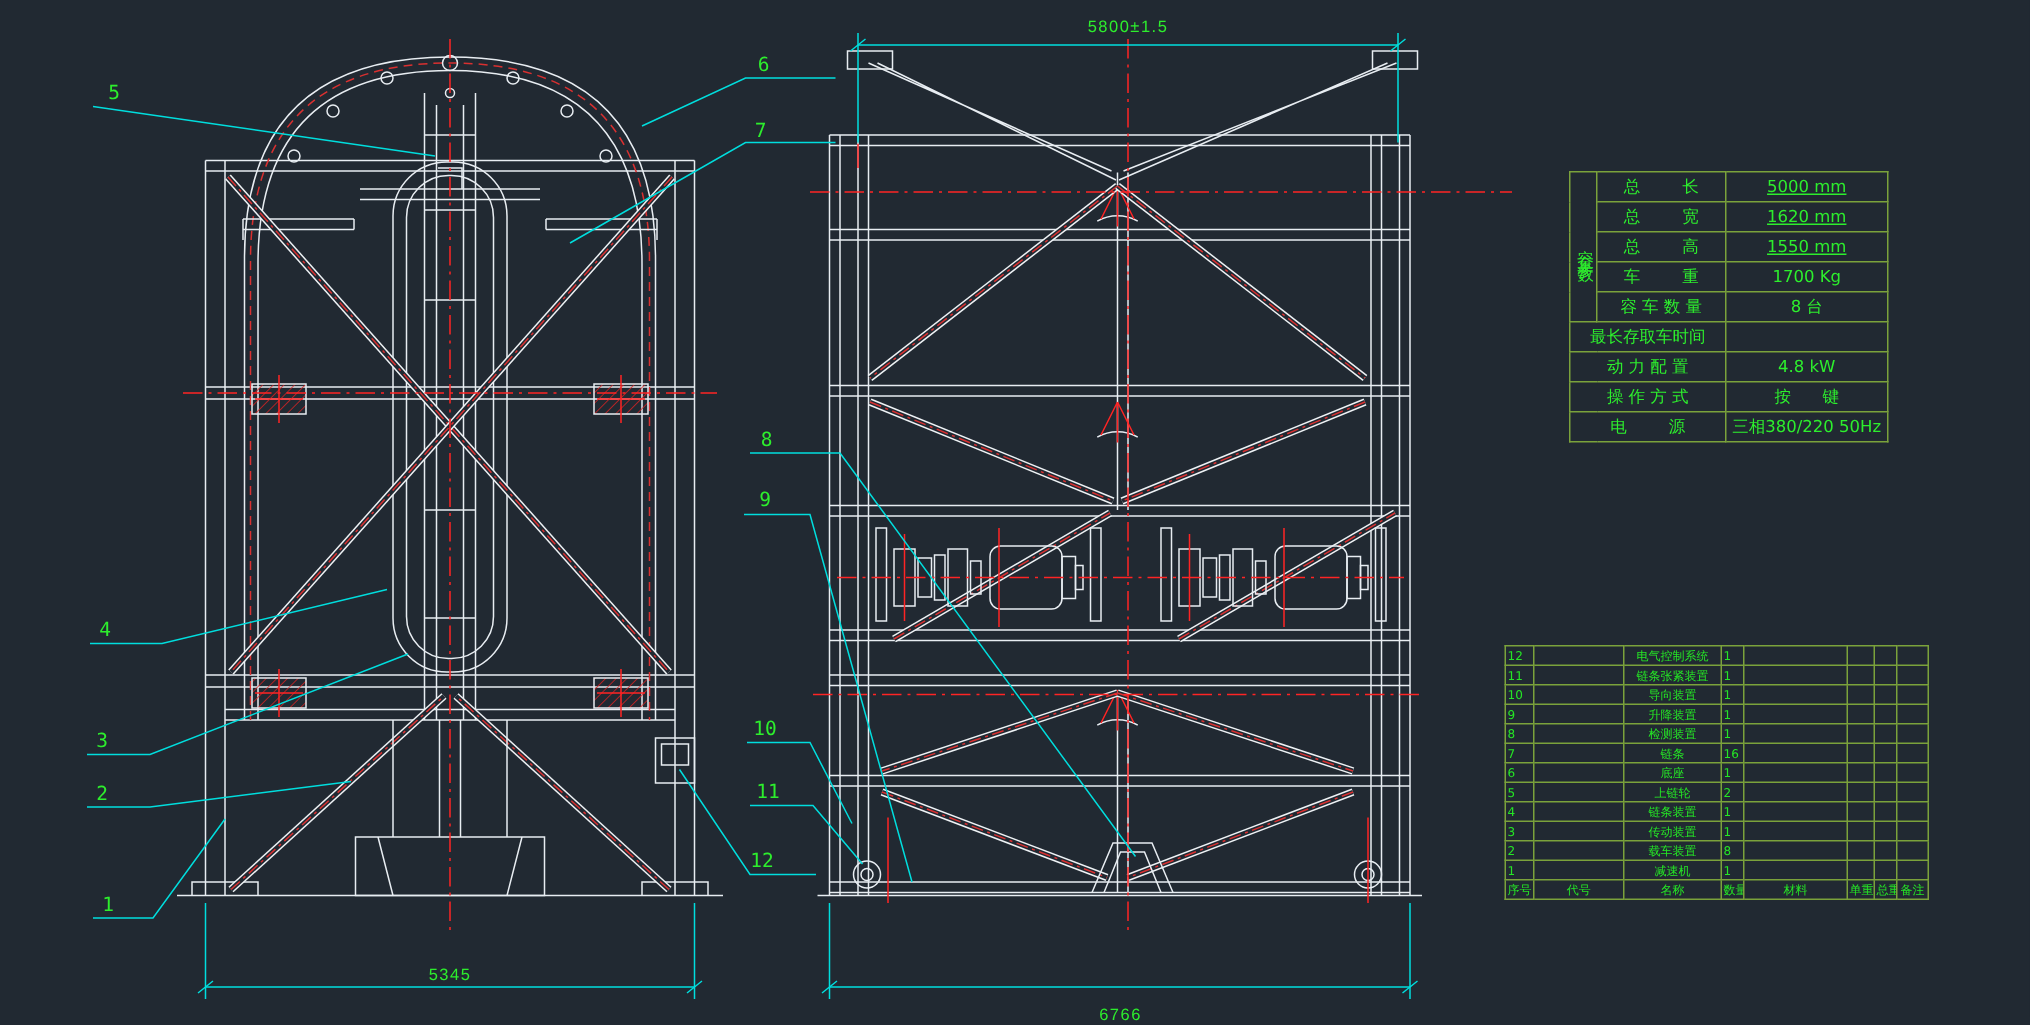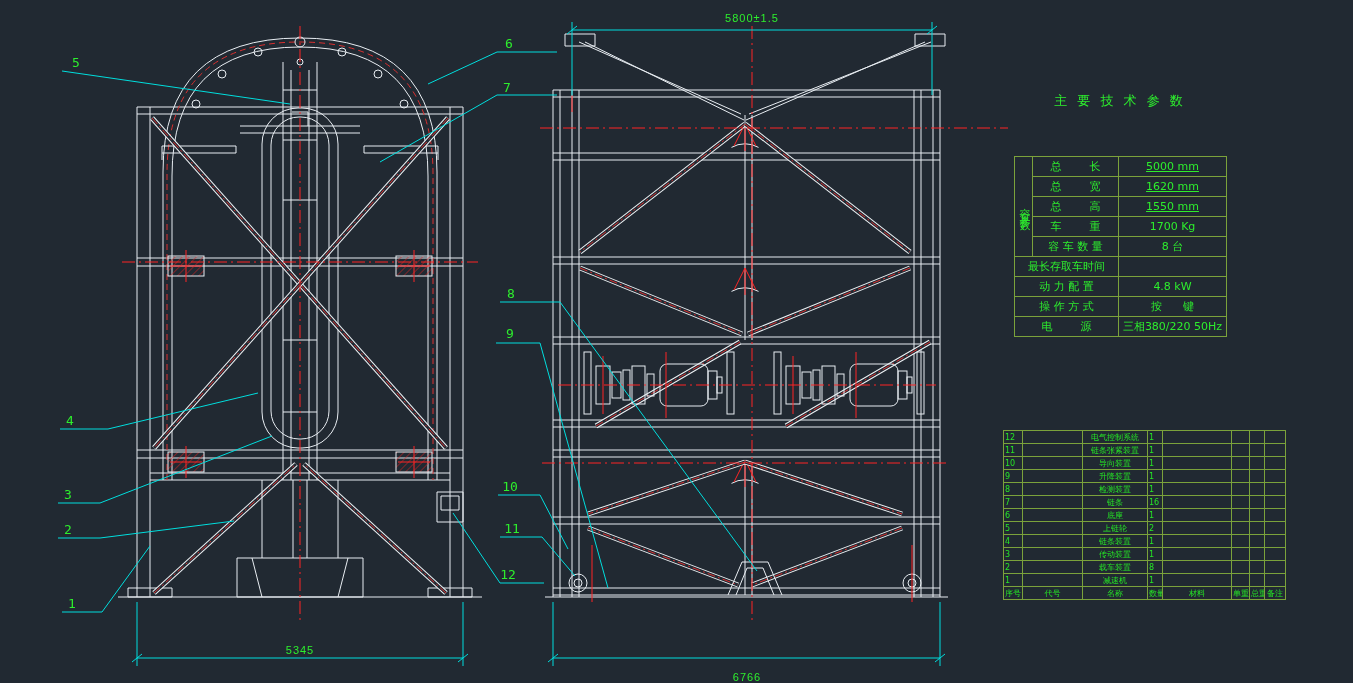--- a/index.html
+++ b/index.html
@@ -14,21 +14,21 @@
   .bo{stroke:#eef2f5;stroke-width:5;fill:none;}
   .bi{stroke:#212932;stroke-width:3;fill:none;}
   .bc{stroke:#d93030;stroke-width:1;fill:none;stroke-dasharray:8 3 2 3;}
   .callout{position:absolute;color:#2dee2d;font-size:13px;transform:translateX(-50%);
            font-family:"DejaVu Sans Mono",monospace;line-height:1;}
   .dim{position:absolute;color:#2dee2d;font-size:11px;transform:translateX(-50%);
        font-family:Liberation Sans, sans-serif;letter-spacing:1px;line-height:1;}
   .ptitle{position:absolute;left:1014px;top:92px;width:212px;text-align:center;color:#2dee2d;
           font-size:13px;letter-spacing:3px;white-space:pre;}
   table{border-collapse:collapse;table-layout:fixed;}
-  .ptable{position:absolute;left:1014px;top:114px;width:212px;margin-top:42px;}
+  .ptable{position:absolute;left:1046px;top:114px;width:212px;}
   .ptable td{border:1px solid #7ba23b;color:#2dee2d;font-size:11px;text-align:center;
              height:19px;padding:0;white-space:pre;overflow:hidden;}
   .ptable .vlabel{writing-mode:vertical-rl;letter-spacing:4px;width:18px;font-size:11px;}
   .u{text-decoration:underline;}
   .btable{position:absolute;left:1003px;top:430px;width:282px;}
   .btable td{border:1px solid #7ba23b;color:#25e625;font-size:8px;height:12px;padding:0 1px;
              text-align:center;white-space:nowrap;overflow:hidden;font-weight:normal;}
   .btable td.al{text-align:left;}
 </style>
 </head>
@@ -206,21 +206,20 @@
 <span class="callout" style="left:511px;top:287px">8</span>
 <span class="callout" style="left:510px;top:327px">9</span>
 <span class="callout" style="left:510px;top:480px">10</span>
 <span class="callout" style="left:512px;top:522px">11</span>
 <span class="callout" style="left:508px;top:568px">12</span>
 
 <span class="dim" style="left:300px;top:645px">5345</span>
 <span class="dim" style="left:747px;top:672px">6766</span>
 <span class="dim" style="left:752px;top:13px">5800±1.5</span>
 
-<div class="ptitle">主 要 技 术 参 数</div>
 <table class="ptable">
   <colgroup>
         <col style="width:18px">
         <col style="width:86px">
         <col style="width:108px">
       </colgroup>
   <tbody>
         <tr>
           <td class="vlabel" rowspan="5">容车参数</td>
       <td>总        长</td>

